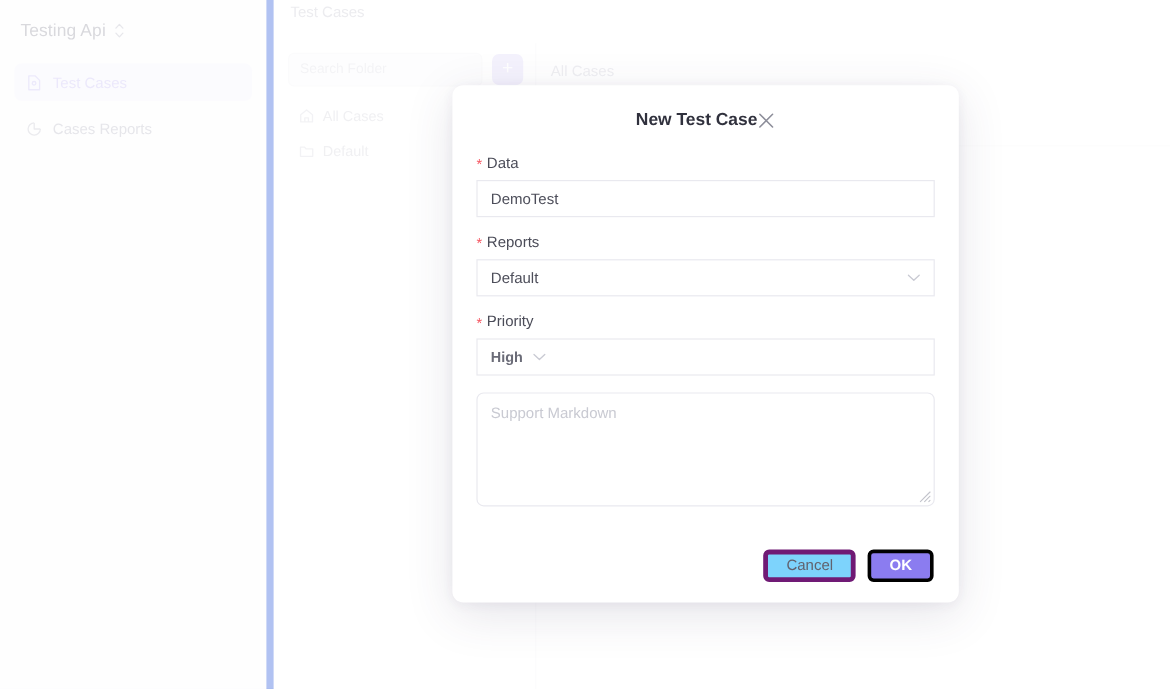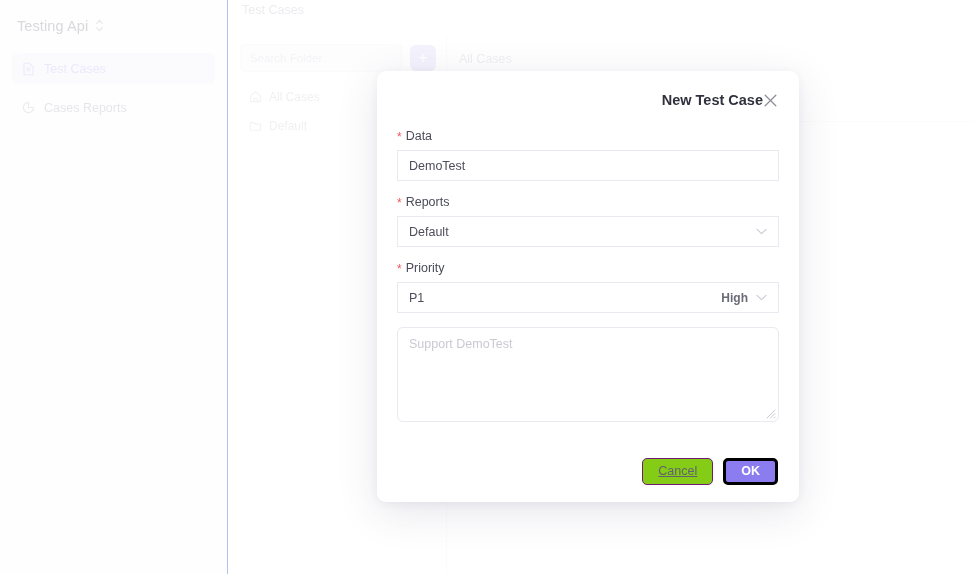--- a/index.html
+++ b/index.html
@@ -9,21 +9,21 @@
     background: #ffffff;
     overflow: hidden;
   }
   #app { position: relative; width: 975px; height: 574px; background: #ffffff; }
 
   
   .bg-layer { position: absolute; inset: 0; }
 
   .sidebar {
     position: absolute; left: 0; top: 0; width: 228px; height: 574px;
-    background: #fbfbfd; border-right: 1px solid #1d4ed8;
+    background: #fbfbfd; border-right: 6px solid #1d4ed8;
   }
   .brand {
     display: flex; align-items: center; gap: 7px;
     padding: 11px 0 0 17px; height: 40px;
   }
   .brand-name { font-size: 14.5px; color: #8f8f9b; letter-spacing: .1px; }
   .swap-icon { display: inline-flex; flex-direction: column; line-height: 0; color: #b9b9c4; }
   .swap-icon svg { display: block; }
 
   .nav { margin-top: 13px; padding: 0 12px; }
@@ -109,21 +109,21 @@
   
   .modal {
     position: absolute; left: 377px; top: 71px;
     width: 422px;
     background: #ffffff; border-radius: 9px;
     box-shadow: 0 10px 40px rgba(60,55,95,0.13), 0 2px 10px rgba(60,55,95,0.06);
     padding: 0 20px 0 20px;
   }
   .modal-head {
     height: 58px; display: flex; align-items: center;
-    justify-content: flex-end; padding: 0 1px;
+    justify-content: center; padding: 0 1px;
   }
   .modal-title { font-size: 14.5px; font-weight: bold; color: #30313d; }
   .close-btn { color: #8d8e9a; display: inline-flex; cursor: pointer; }
   .close-btn svg { display: block; }
 
   .modal-body { padding-bottom: 4px; }
   .field { margin-bottom: 14px; }
   .field-label {
     font-size: 12.5px; color: #4b4c58; margin-bottom: 7px;
     display: flex; align-items: center; gap: 4px;
@@ -153,21 +153,21 @@
 
   .modal-foot {
     height: 62px; display: flex; align-items: center;
     justify-content: flex-end; gap: 10px; padding-right: 1px;
   }
   .btn {
     height: 27px; border-radius: 5px; font-size: 12.5px;
     display: inline-flex; align-items: center; justify-content: center;
     padding: 0 15px; cursor: pointer;
   }
-  .btn-cancel { background: #84cc16; border: 1px solid #701a75; color: #61626e; text-decoration: underline; }
+  .btn-cancel { background: #7dd3fc; border: 4px solid #701a75; color: #61626e; }
   .btn-ok { background: #8b7cf0; color: #ffffff; border: 3px solid #000000; font-weight: bold; }
 </style>
 </head>
 <body>
 
 <div id="app">
 
   <div class="bg-layer">
 
     <div class="sidebar">
@@ -292,33 +292,32 @@
           </span>
         </div>
       </div>
 
       <div class="field">
         <div class="field-label">
           <span class="req-star">*</span>
           <span>Priority</span>
         </div>
         <div class="control">
-          <span class="val">P1</span>
           <span class="right-val">High</span>
           <span class="chev">
             <svg width="11" height="7" viewBox="0 0 11 7" fill="none" stroke="currentColor" stroke-width="1.1" stroke-linecap="round" stroke-linejoin="round">
               <polyline points="1,1.4 5.5,5.6 10,1.4"></polyline>
             </svg>
           </span>
         </div>
       </div>
 
       <div class="field">
         <div class="textarea">
-          <span>Support DemoTest</span>
+          <span>Support Markdown</span>
           <span class="resize-grip">
             <svg width="11" height="11" viewBox="0 0 11 11" fill="none" stroke="currentColor" stroke-width="0.9" stroke-linecap="round">
               <line x1="10" y1="2" x2="2" y2="10"></line>
               <line x1="10" y1="5.5" x2="5.5" y2="10"></line>
               <line x1="10" y1="9" x2="9" y2="10"></line>
             </svg>
           </span>
         </div>
       </div>
 

